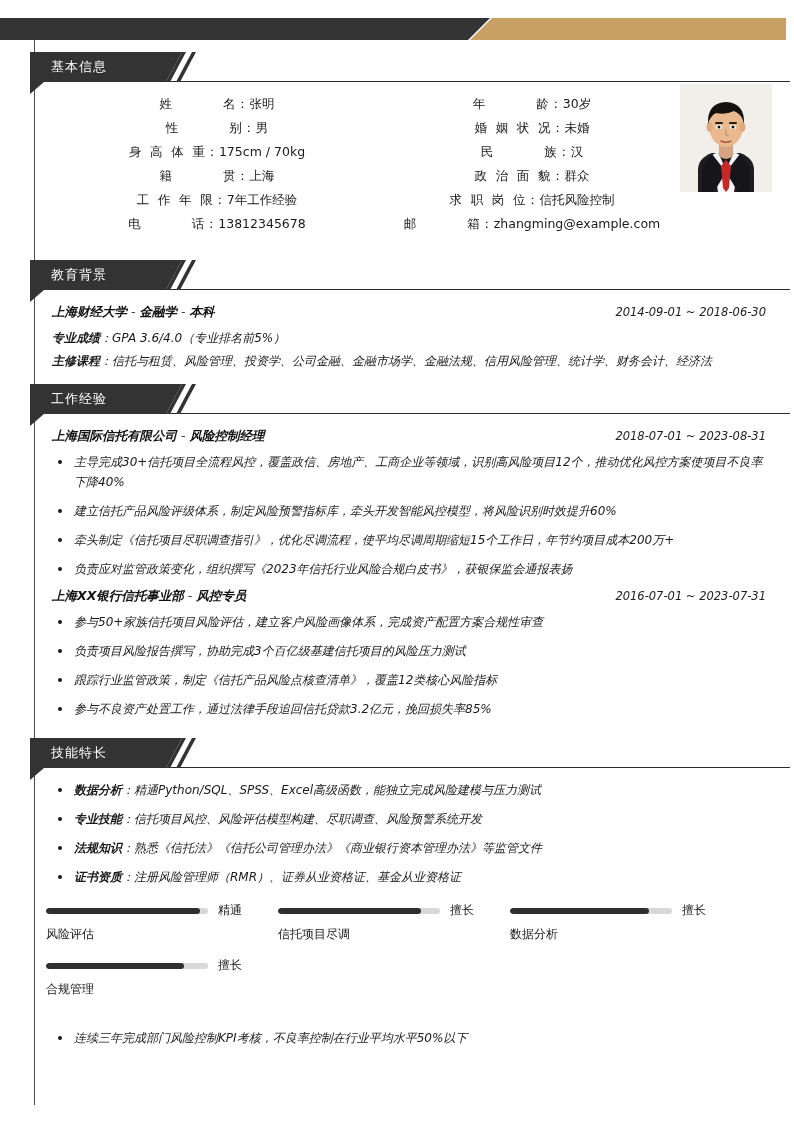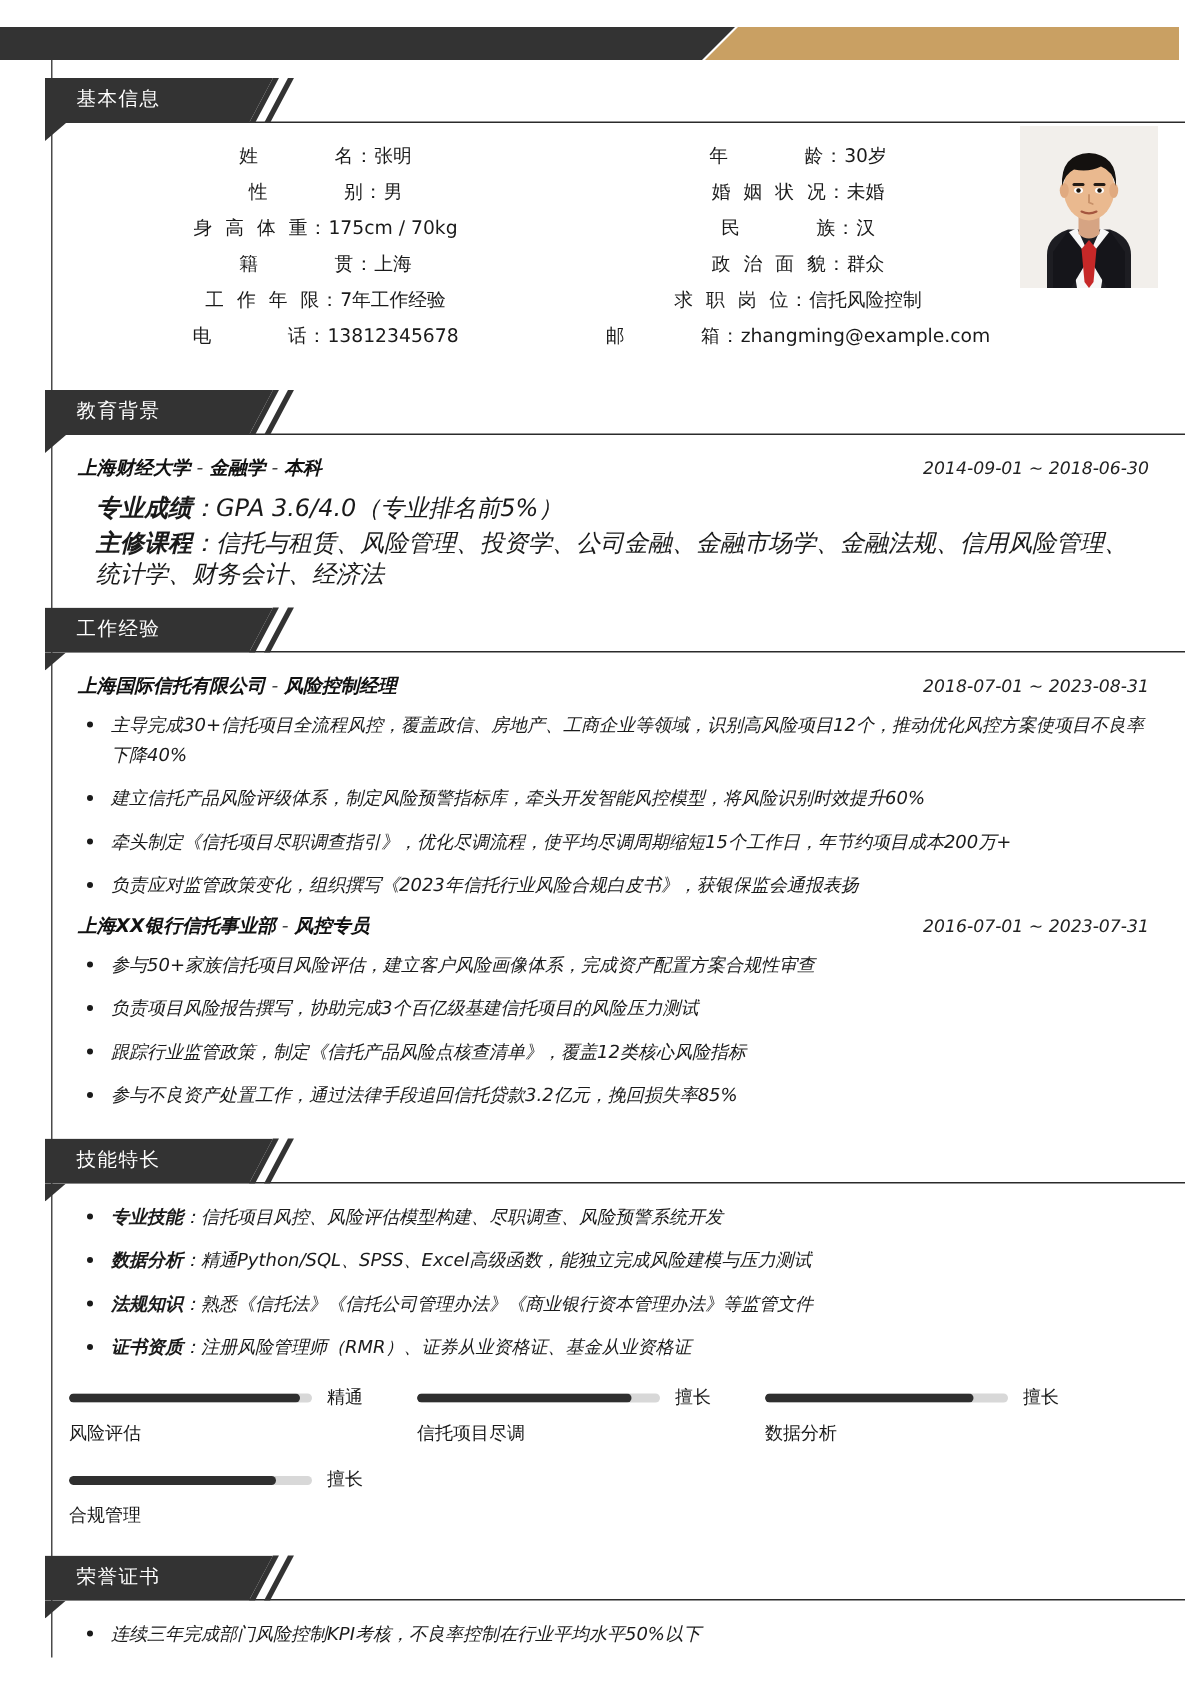--- a/index.html
+++ b/index.html
@@ -184,24 +184,23 @@
     margin: 2px 0 7px 0;
   }
   .entry-title { color: #111111; }
   .entry-title .sep { font-weight: normal; color: #444; }
   .entry-date {
     font-weight: normal;
     font-size: 11.5px;
     color: #222222;
   }
   .entry-line {
-    font-size: 16px;
+    font-size: 12px;
     line-height: 21px;
     margin-bottom: 2px;
-    margin-left: 12px;
   }
   .entry-line b { font-weight: bold; }
 
   
   ul.bullets {
     list-style: none;
     margin: 0;
     padding: 0;
   }
   ul.bullets li {
@@ -470,22 +469,22 @@
     <div class="sec-head">
       <div class="sec-rule"></div>
       <div class="sec-tab"></div>
       <div class="sec-stripe s1"></div>
       <div class="sec-stripe s2"></div>
       <div class="sec-fold"></div>
       <div class="sec-tab-label">技能特长</div>
     </div>
     <div class="sec-body" style="padding-bottom:2px">
       <ul class="bullets">
+        <li><b>数据分析</b><span>：精通Python/SQL、SPSS、Excel高级函数，能独立完成风险建模与压力测试</span></li>
         <li><b>专业技能</b><span>：信托项目风控、风险评估模型构建、尽职调查、风险预警系统开发</span></li>
-        <li><b>数据分析</b><span>：精通Python/SQL、SPSS、Excel高级函数，能独立完成风险建模与压力测试</span></li>
         <li><b>法规知识</b><span>：熟悉《信托法》《信托公司管理办法》《商业银行资本管理办法》等监管文件</span></li>
         <li><b>证书资质</b><span>：注册风险管理师（RMR）、证券从业资格证、基金从业资格证</span></li>
       </ul>
     </div>
 
     <div id="skill-bars">
       <div class="skill-cell">
         <div class="skill-top">
           <div class="bar-track">
             <div class="bar-fill" style="width: 95%;"></div>
@@ -518,28 +517,20 @@
             <div class="bar-fill" style="width: 85%;"></div>
           </div>
           <div class="skill-level">擅长</div>
         </div>
         <div class="skill-name">合规管理</div>
       </div>
     </div>
   </div>
 
   <div class="section">
-    <div class="sec-head">
-      <div class="sec-rule"></div>
-      <div class="sec-tab"></div>
-      <div class="sec-stripe s1"></div>
-      <div class="sec-stripe s2"></div>
-      <div class="sec-fold"></div>
-      <div class="sec-tab-label">荣誉证书</div>
-    </div>
     <div class="sec-body" style="padding-bottom:0">
       <ul class="bullets">
         <li>连续三年完成部门风险控制KPI考核，不良率控制在行业平均水平50%以下</li>
       </ul>
     </div>
     <div id="award-chips">
       
       
     </div>
   </div>

